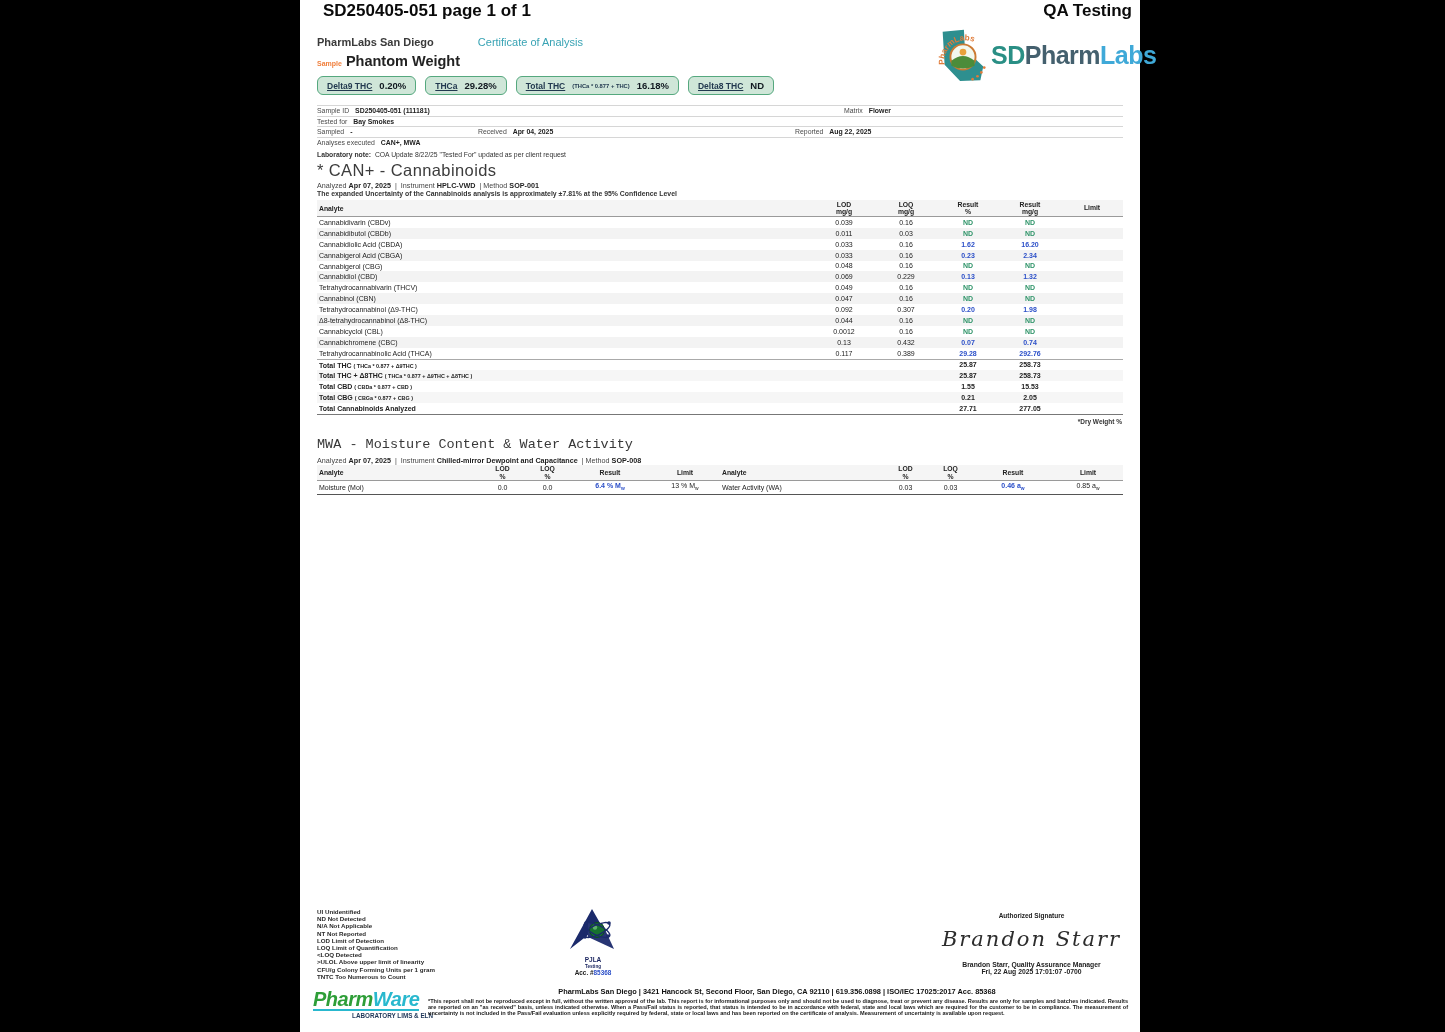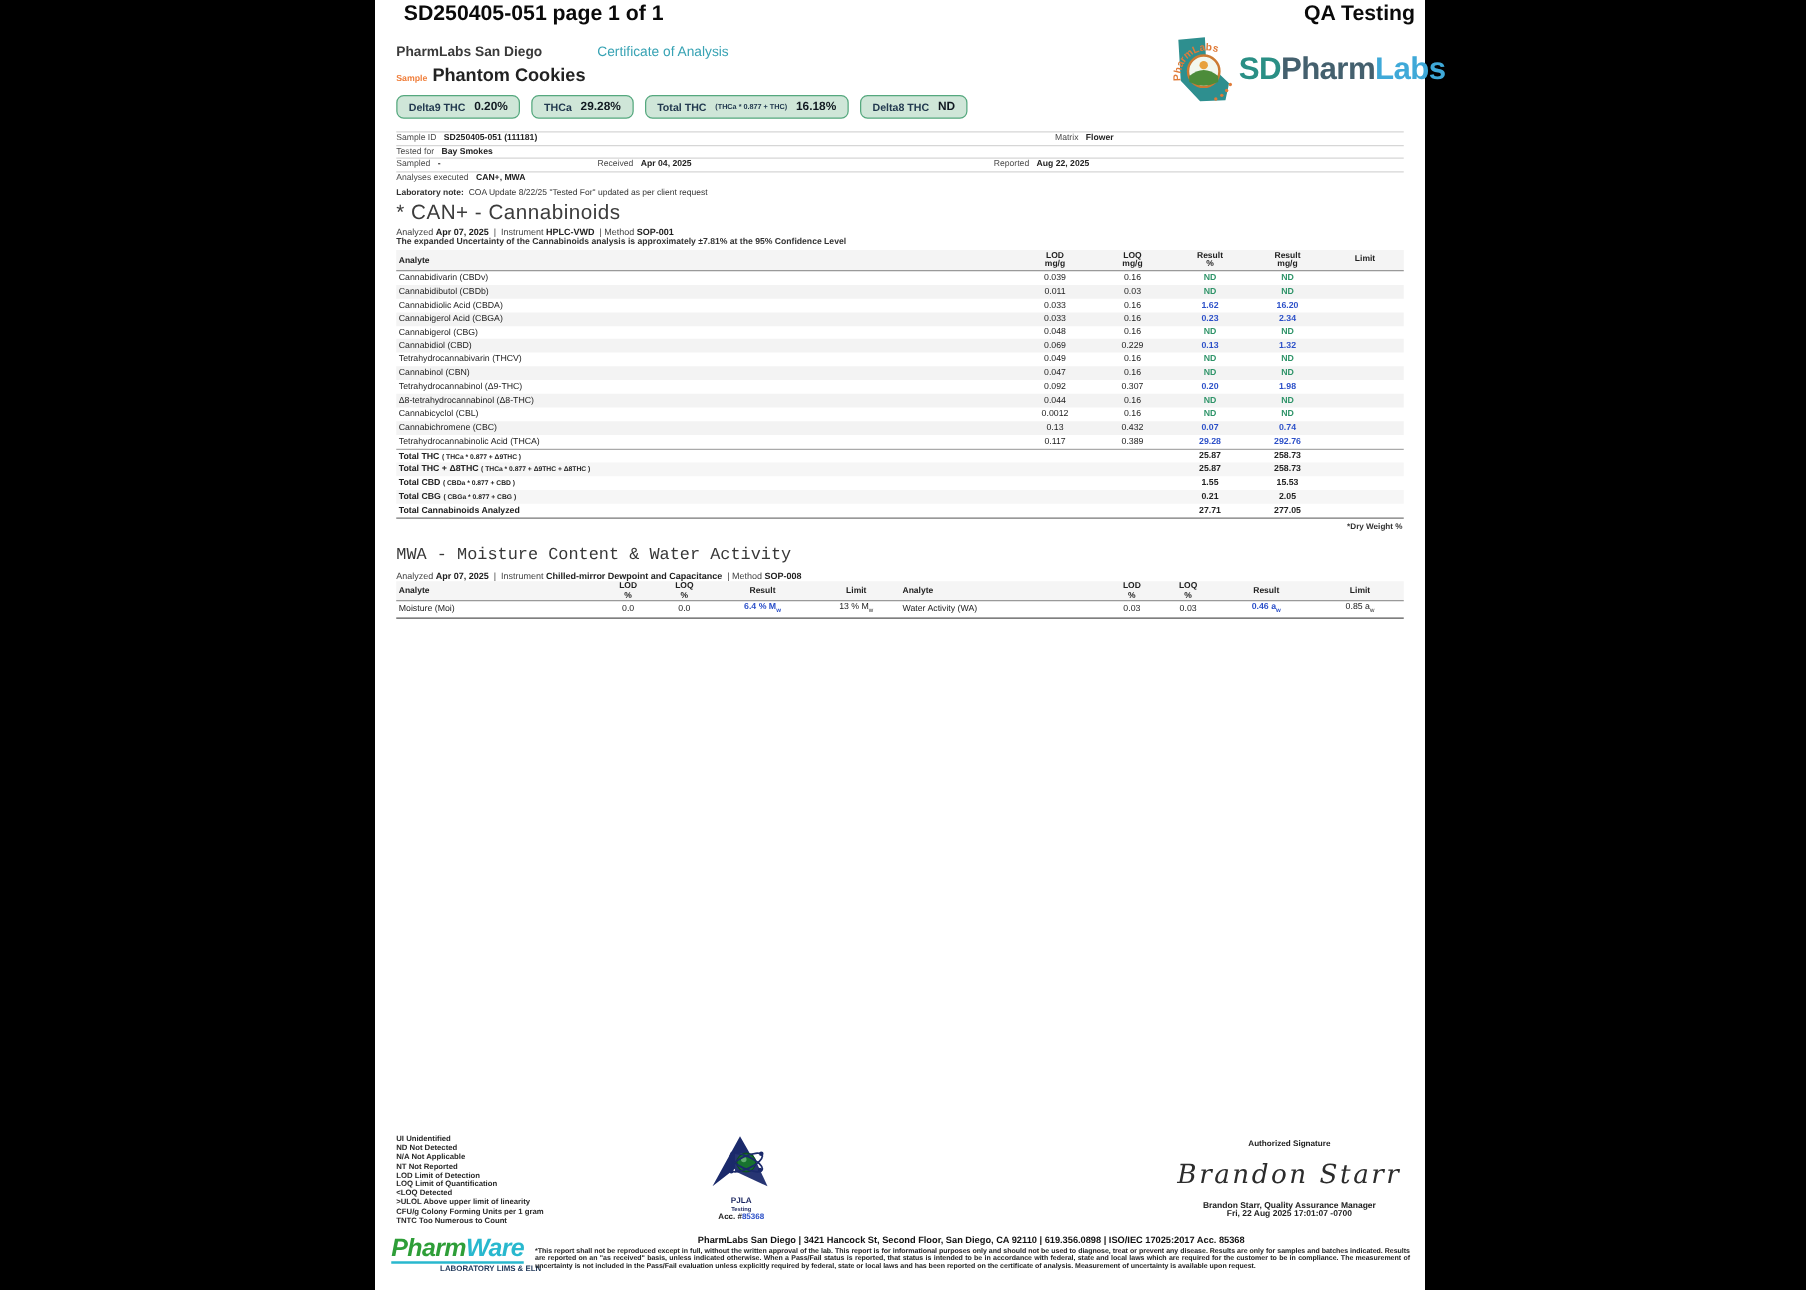--- a/index.html
+++ b/index.html
@@ -20,21 +20,21 @@
   .sdlogo{position:absolute;top:26px;left:633px;display:flex;align-items:center;}
   .sdlogo-text{font-size:25px;font-weight:600;letter-spacing:-.5px;margin-left:0;}
   .sdlogo-text .sd{color:#2a8f85;}
   .sdlogo-text .ph{color:#44606e;}
   .sdlogo-text .lb{color:#3fa9d8;}
 
   
   .badges{position:absolute;top:76px;left:17px;display:flex;gap:9px;}
   .badge{border:1.4px solid #55a87e;background:#cfe6d8;border-radius:6px;padding:2px 9px;height:13px;
     display:flex;align-items:center;gap:7px;}
-  .b-label{font-size:8.5px;font-weight:bold;color:#22394f;}
+  .b-label{font-size:8.5px;font-weight:bold;color:#22394f;text-decoration:underline;}
   .b-formula{font-size:5.8px;font-weight:bold;color:#22394f;}
   .b-value{font-size:9.5px;font-weight:bold;color:#101820;}
 
   
   .sample-info{position:absolute;top:105px;left:17px;width:806px;font-size:6.9px;color:#3b3b3b;}
   .si-row{position:relative;height:9.7px;line-height:9.8px;border-bottom:1px solid #d6d6d6;}
   .si-row:first-child{border-top:1px solid #d6d6d6;}
   .si-row:last-child{border-bottom:none;}
   .si-label{color:#4a4a4a;}
   .si-val{font-weight:bold;color:#222;margin-left:4px;}
@@ -138,21 +138,21 @@
       <circle cx="41" cy="55" r="1.4" fill="#e07b39"></circle>
         <circle cx="53" cy="43" r="1.4" fill="#e07b39"></circle>
     </svg>
     <div class="sdlogo-text">
       <span class="sd">SD</span><span class="ph">Pharm</span><span class="lb">Labs</span>
     </div>
   </div>
 
   <div class="sample-line">
     <span class="sample-label">Sample</span>
-    <span class="sample-name">Phantom Cookies</span>
+    <span class="sample-name">Phantom Weight</span>
   </div>
 
   <div class="badges">
       <div class="badge">
         <span class="b-label">Delta9 THC</span>
         <span class="b-value">0.20%</span>
       </div>
       <div class="badge">
         <span class="b-label">THCa</span>
         <span class="b-value">29.28%</span>

